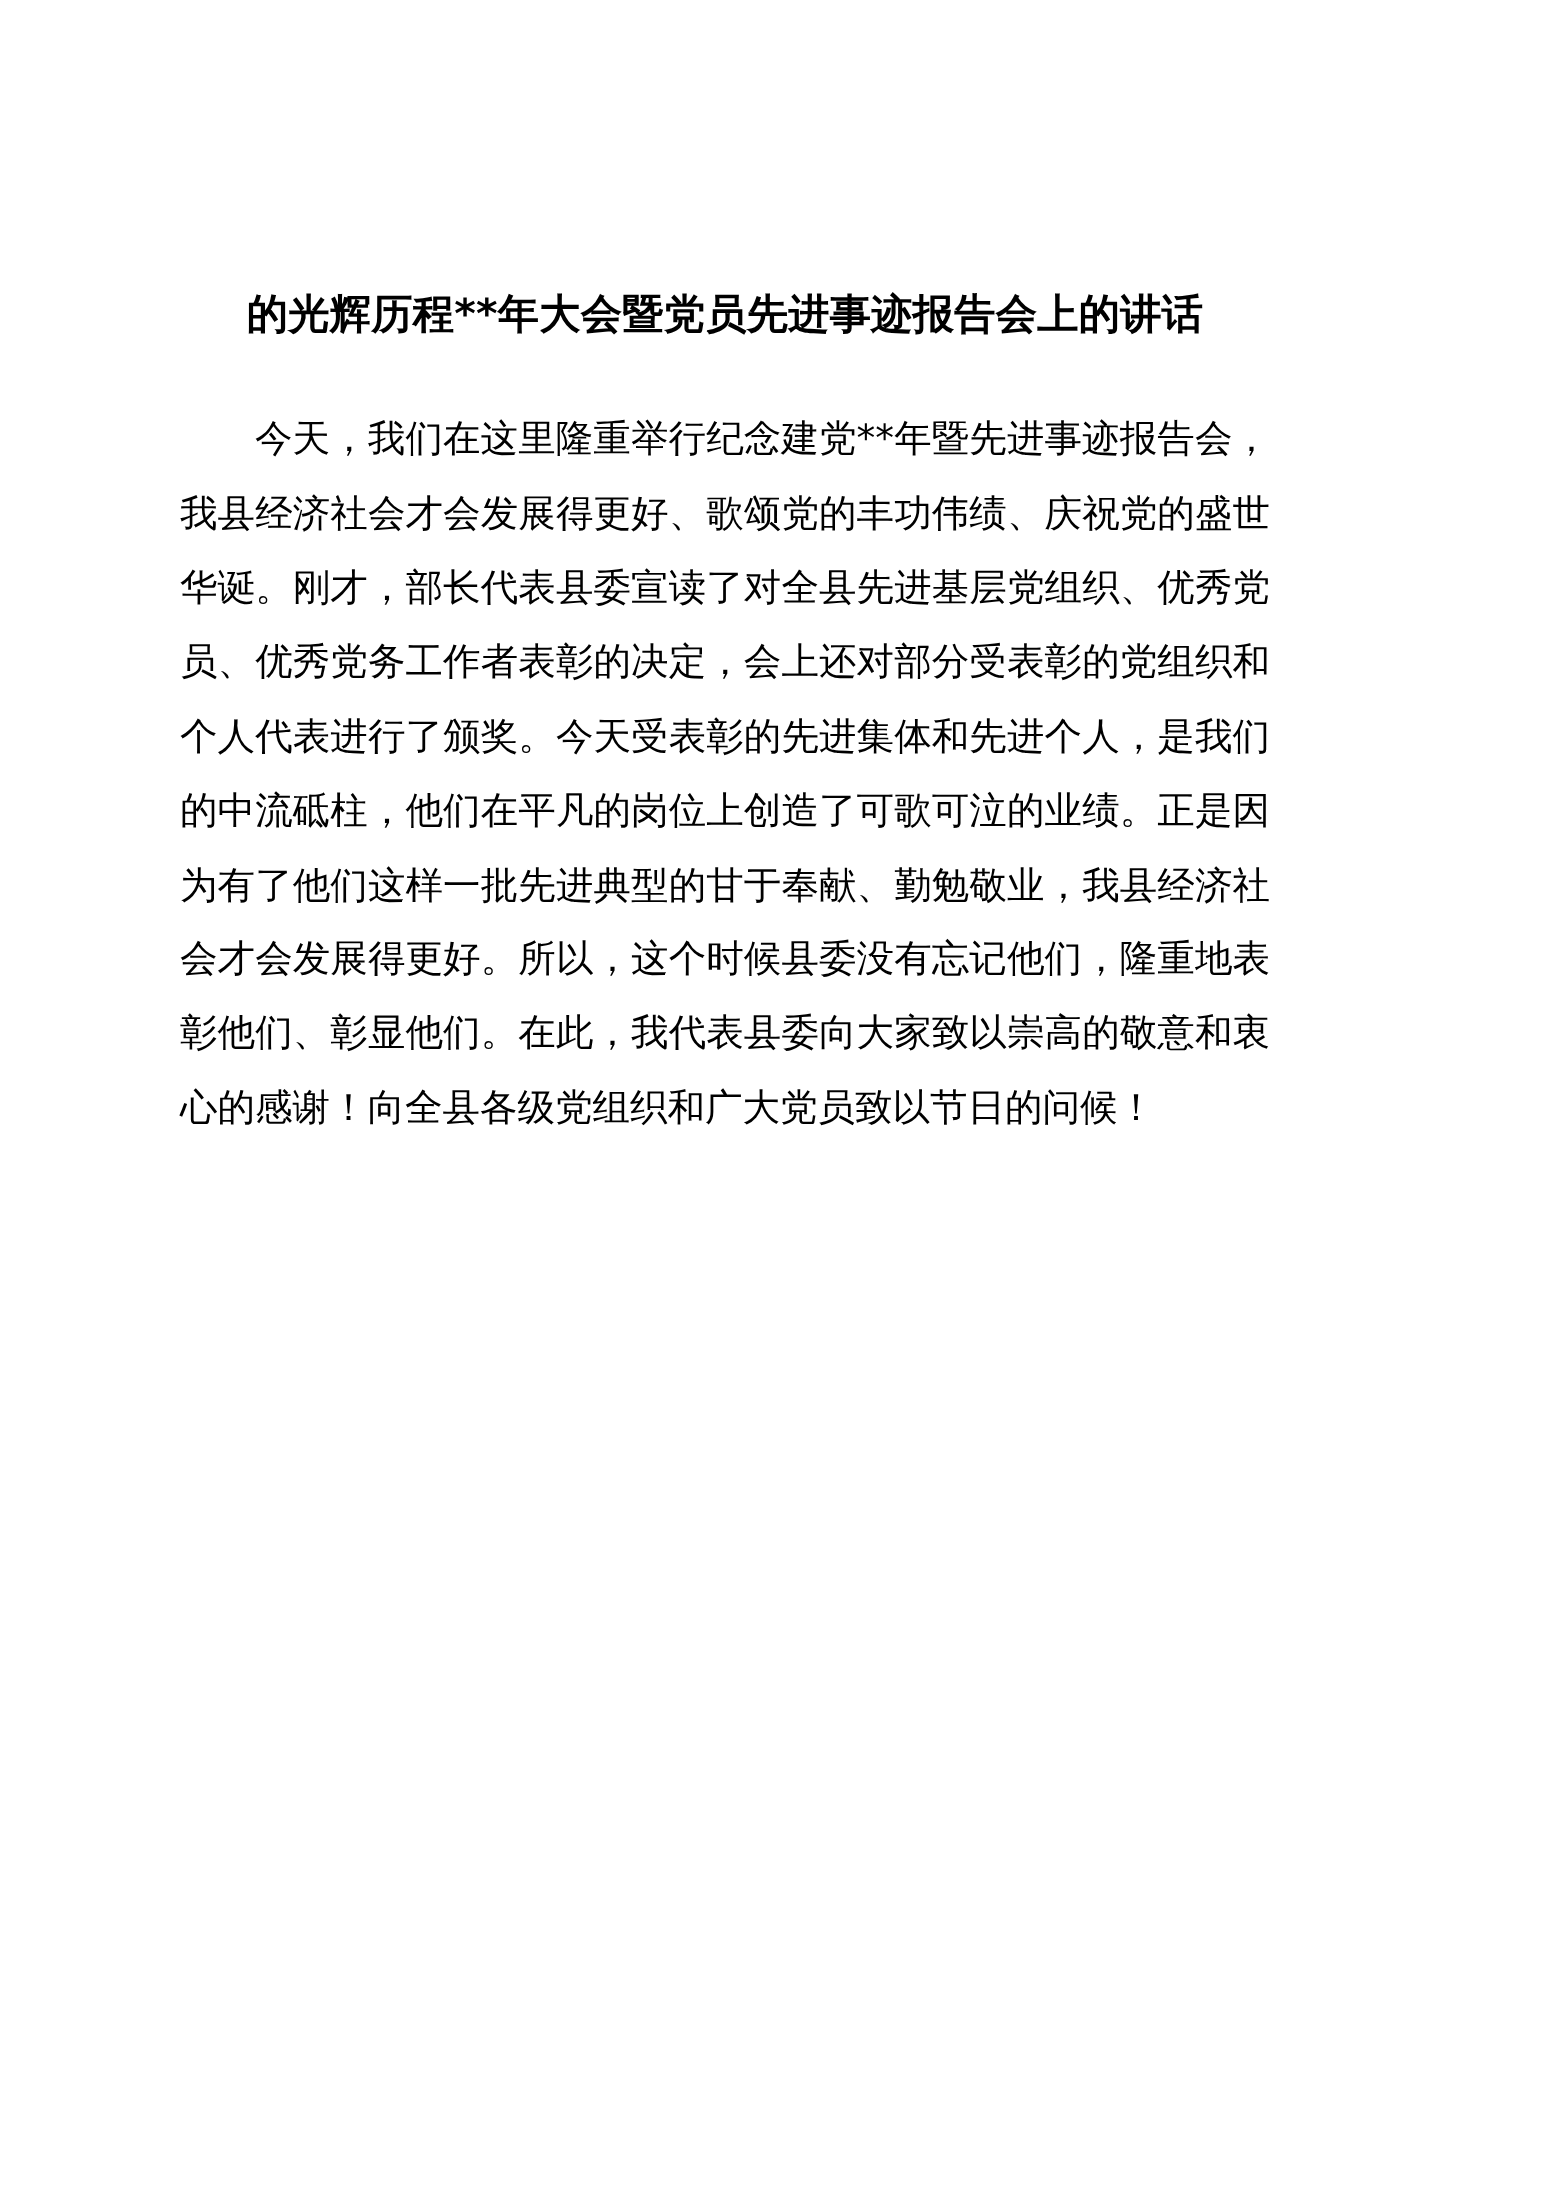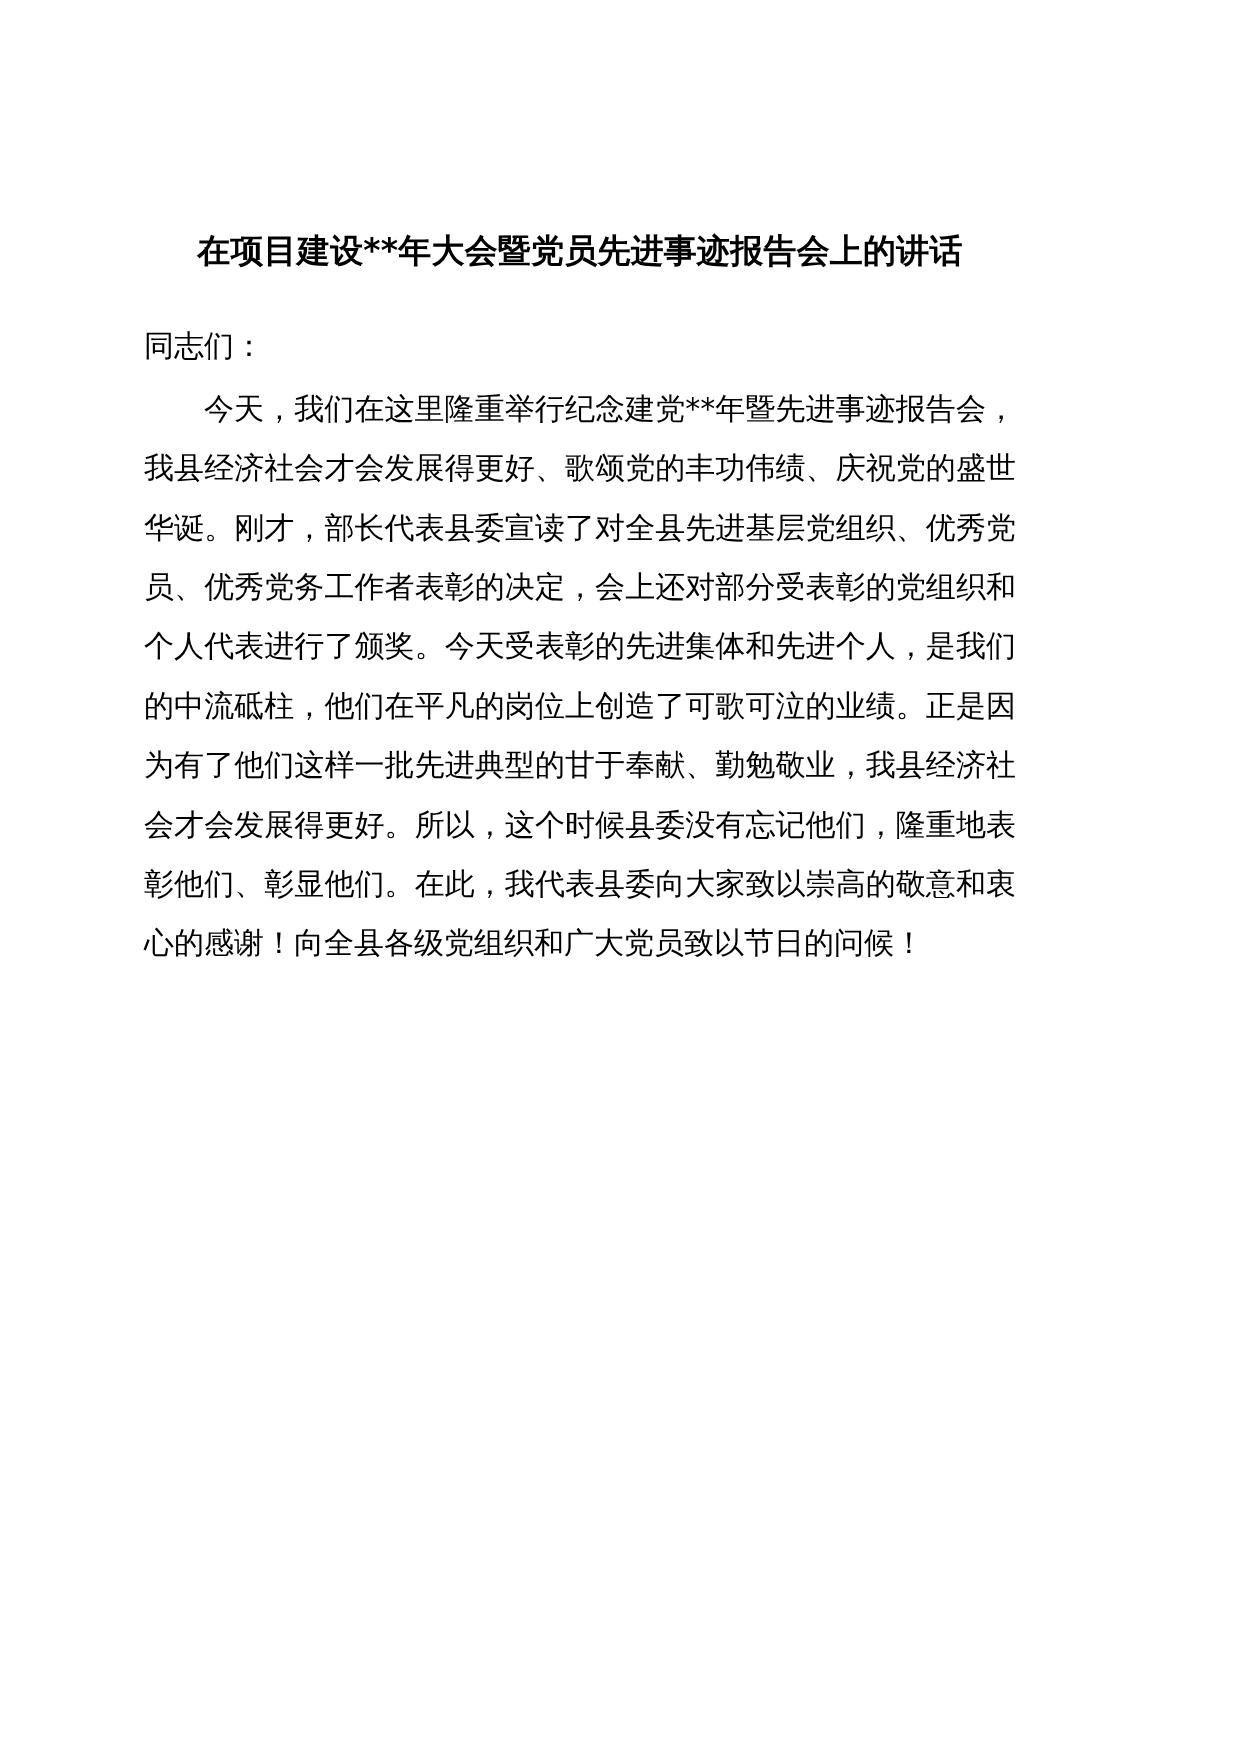--- a/index.html
+++ b/index.html
@@ -56,21 +56,20 @@
   .para-last {
     
   }
 </style>
 </head>
 <body>
 
 <div class="page">
   <div class="content">
 
-    <h1 class="doc-title">在项目建设**年大会暨党员先进事迹报告会上的讲话</h1>
+    <h1 class="doc-title">的光辉历程**年大会暨党员先进事迹报告会上的讲话</h1>
 
-    <p class="salutation">同志们：</p>
 
     <p class="para">今天，我们在这里隆重举行纪念建党**年暨先进事迹报告会，我县经济社会才会发展得更好、歌颂党的丰功伟绩、庆祝党的盛世华诞。刚才，部长代表县委宣读了对全县先进基层党组织、优秀党员、优秀党务工作者表彰的决定，会上还对部分受表彰的党组织和个人代表进行了颁奖。今天受表彰的先进集体和先进个人，是我们的中流砥柱，他们在平凡的岗位上创造了可歌可泣的业绩。正是因为有了他们这样一批先进典型的甘于奉献、勤勉敬业，我县经济社会才会发展得更好。所以，这个时候县委没有忘记他们，隆重地表彰他们、彰显他们。在此，我代表县委向大家致以崇高的敬意和衷心的感谢！向全县各级党组织和广大党员致以节日的问候！</p>
 
 
   </div>
 </div>
 
 </body></html>

